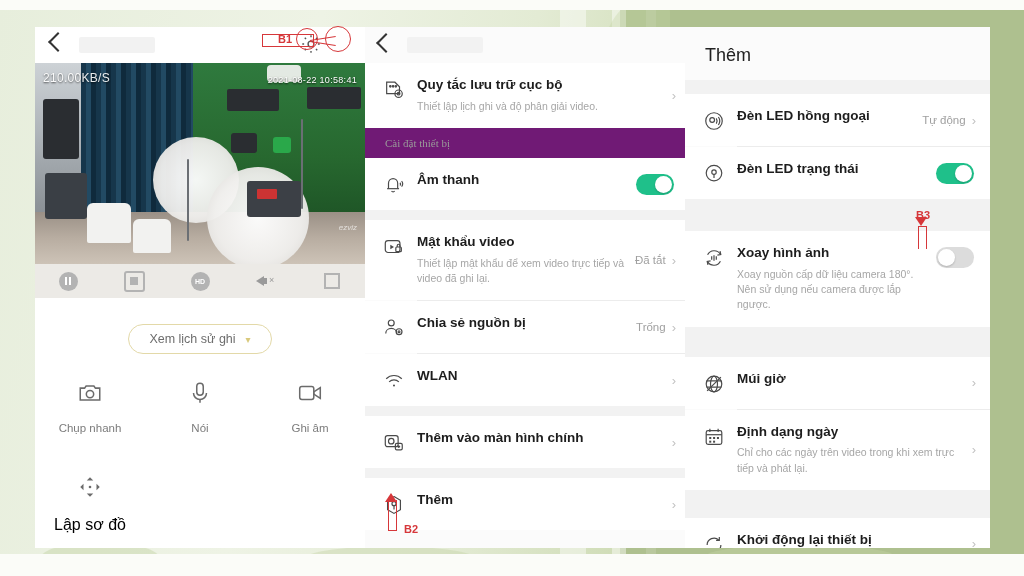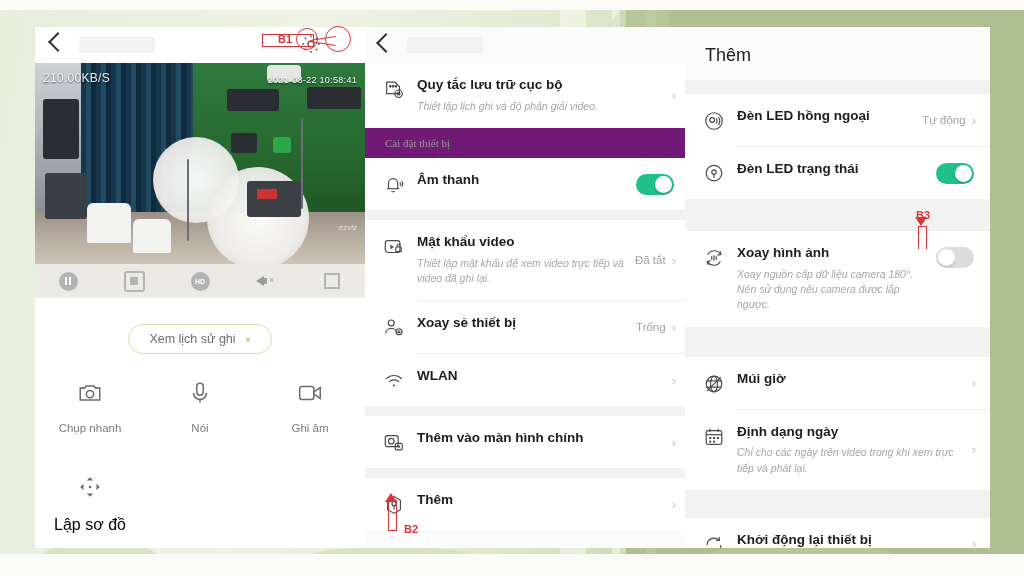--- a/index.html
+++ b/index.html
@@ -86,21 +86,21 @@
 
   
   .list-nav{height:36px;position:relative;background:#fbfbfb;}
   .big-title{font-size:18px;color:#222;padding:18px 20px 14px 20px;font-weight:400;}
   .section-head{background:#701a75;padding:9px 20px;font-size:11px;color:#9a9a9a;font-family:Liberation Serif, serif;}
   .gap{height:10px;background:#f2f2f2;}
   .row{background:#fff;display:flex;align-items:flex-start;padding:14px 14px 14px 14px;position:relative;}
   .row .rico{width:30px;min-width:30px;display:flex;justify-content:center;padding-top:2px;color:#4a4a4a;}
   .row .rbody{flex:1;padding-left:8px;}
   .row .rtitle{font-size:13.5px;color:#1d1d1d;font-weight:bold;line-height:1.25;}
-  .row .rsub{font-size:10.5px;color:#a6a6a6;margin-top:5px;line-height:1.45;padding-right:10px;font-style:italic;}
+  .row .rsub{font-size:10.5px;color:#a6a6a6;margin-top:5px;line-height:1.45;padding-right:10px;}
   .row .rval{font-size:11.5px;color:#a0a0a0;align-self:center;padding-right:6px;white-space:nowrap;}
   .row .rchev{align-self:center;color:#c2c2c2;font-size:13px;}
   .divider{height:1px;background:#ececec;margin-left:52px;}
 
   .toggle{width:38px;height:21px;border-radius:11px;position:relative;align-self:center;margin-right:2px;}
   .toggle.on{background:#1fc08a;}
   .toggle.off{background:#dcdcdc;}
   .toggle .knob{position:absolute;top:2px;width:17px;height:17px;border-radius:50%;background:#fff;
       box-shadow:0 1px 2px rgba(0,0,0,.2);}
   .toggle.on .knob{right:2px;}
@@ -334,21 +334,21 @@
     <div class="row">
       <div class="rico">
         <svg viewBox="0 0 24 24" width="22" height="22" fill="none" stroke="#4a4a4a" stroke-width="1.3">
           <circle cx="9" cy="6.5" r="3.2"></circle>
             <path d="M3 18c0-3.3 2.7-5.5 6-5.5s6 2.2 6 5.5"></path>
           <circle cx="17.5" cy="16" r="3.2"></circle>
             <circle cx="17.5" cy="16" r="1"></circle>
         </svg>
       </div>
       <div class="rbody">
-        <div class="rtitle">Xoay sẻ thiết bị</div>
+        <div class="rtitle">Chia sẻ nguồn bị</div>
       </div>
       <div class="rval">Trống</div>
       <div class="rchev">›</div>
     </div>
 
     <div class="divider"></div>
 
     <div class="row">
       <div class="rico">
         <svg viewBox="0 0 24 24" width="22" height="22" fill="none" stroke="#4a4a4a" stroke-width="1.3">

